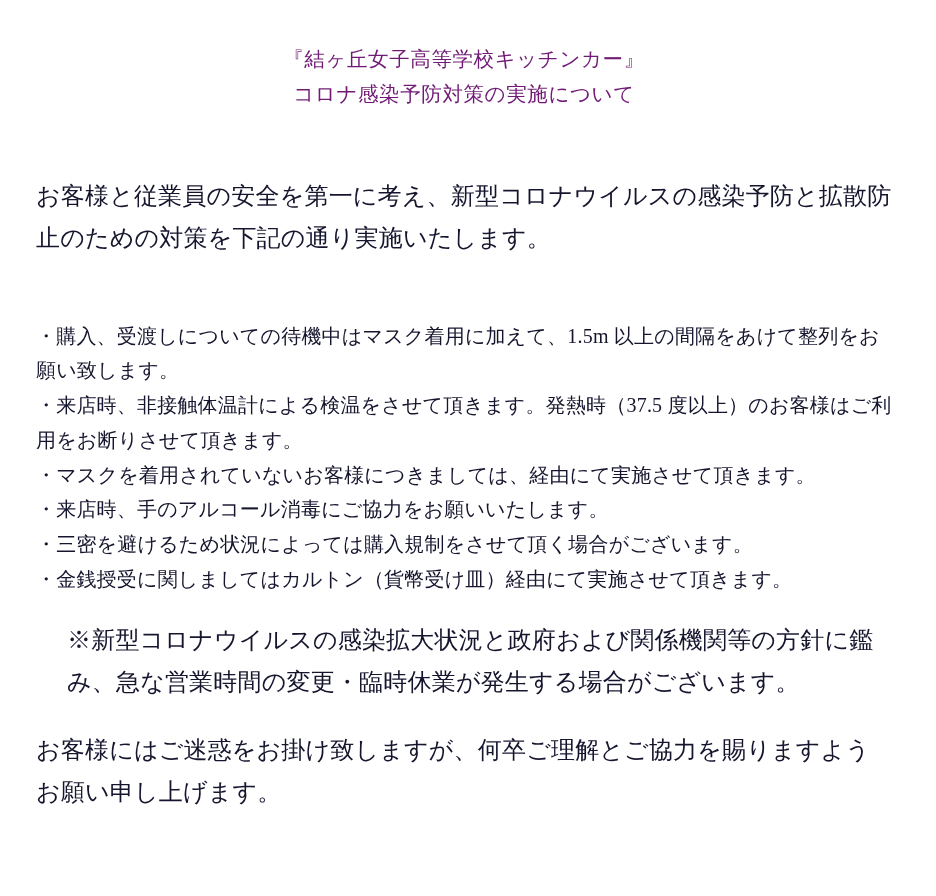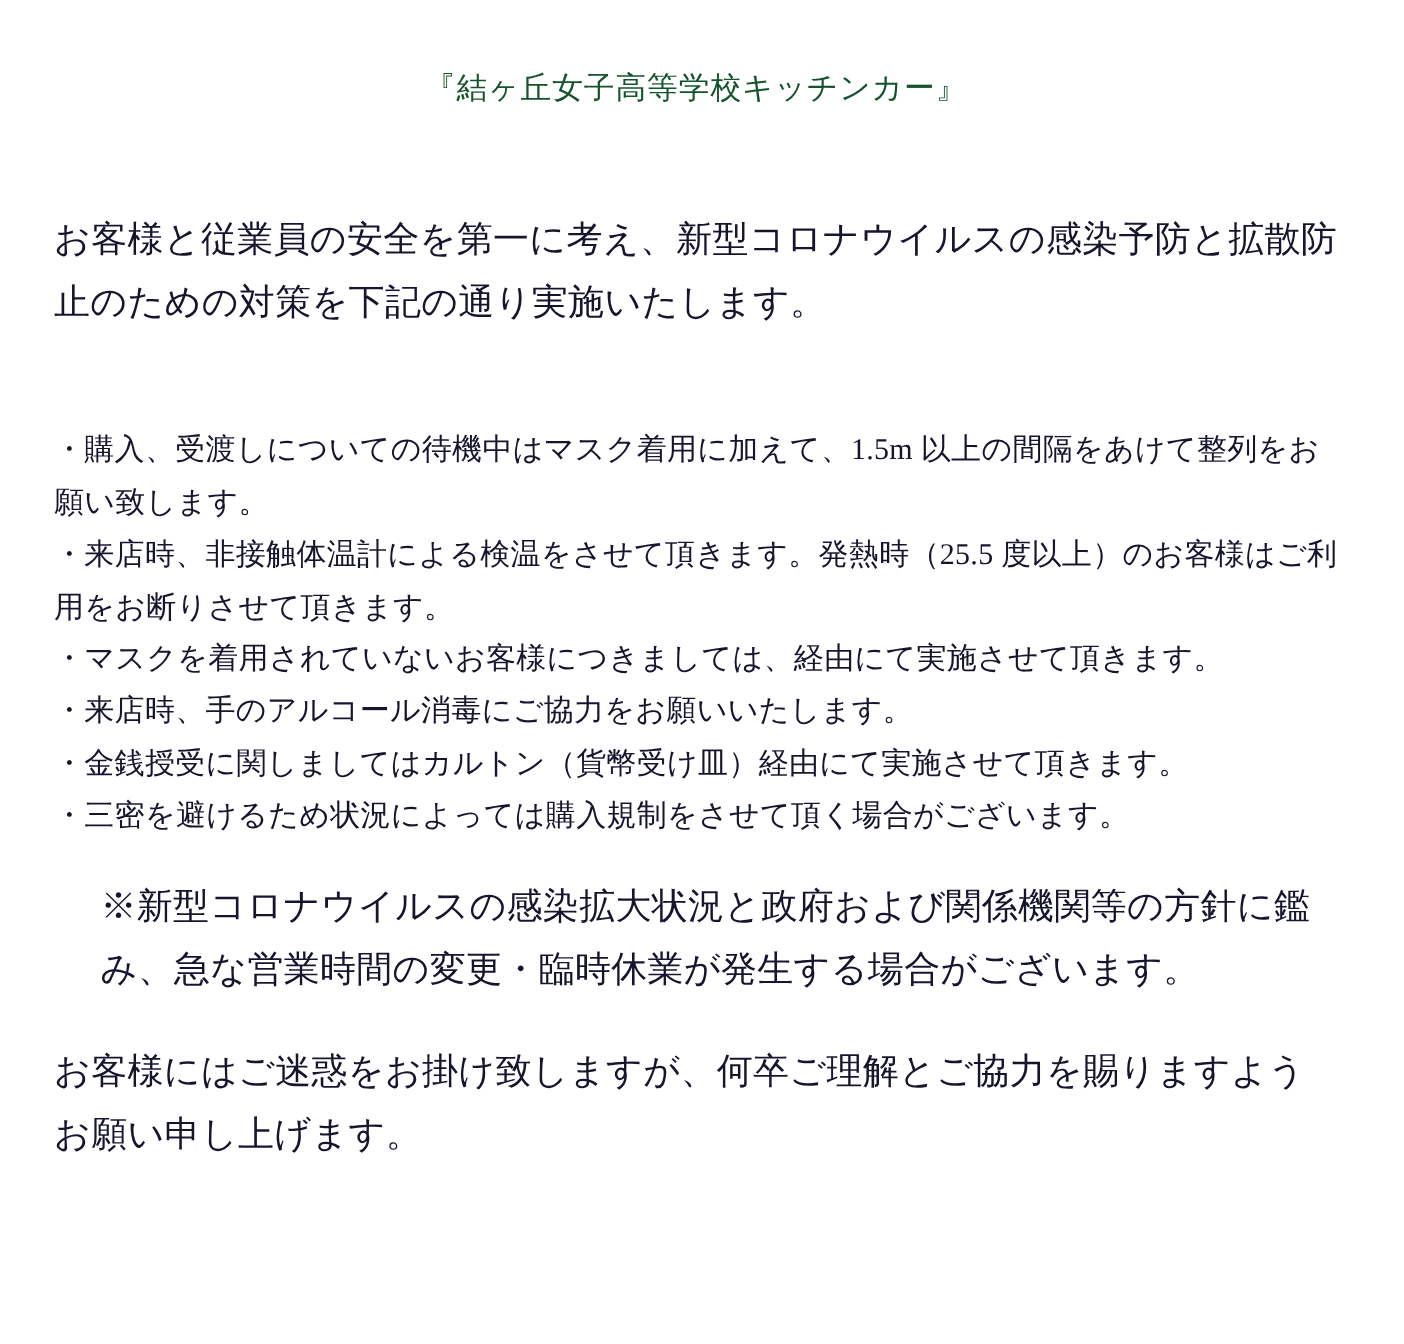--- a/index.html
+++ b/index.html
@@ -23,21 +23,21 @@
   }
   .title-block {
     text-align: center;
     margin-top: 4px;
     margin-bottom: 0;
   }
   .title-line {
     font-size: 20.5px;
     line-height: 1.72;
     letter-spacing: 0.6px;
-    color: #14532d;
+    color: #701a75;
     font-weight: normal;
     margin: 0;
   }
   .spacer-1 { height: 62px; }
   .body-text {
     font-size: 24px;
     line-height: 1.75;
     letter-spacing: 0.2px;
     color: #15152e;
     margin: 0;
@@ -70,35 +70,36 @@
     margin-top: 0;
   }
 </style>
 </head>
 <body>
 
 <div class="page">
 
   <div class="title-block">
     <p class="title-line">『結ヶ丘女子高等学校キッチンカー』</p>
+    <p class="title-line">コロナ感染予防対策の実施について</p>
   </div>
 
   <div class="spacer-1"></div>
 
   <p class="body-text intro">お客様と従業員の安全を第一に考え、新型コロナウイルスの感染予防と拡散防止のための対策を下記の通り実施いたします。</p>
 
   <div class="spacer-2"></div>
 
   <ul class="list">
     <li>・購入、受渡しについての待機中はマスク着用に加えて、1.5m 以上の間隔をあけて整列をお願い致します。</li>
-    <li>・来店時、非接触体温計による検温をさせて頂きます。発熱時（25.5 度以上）のお客様はご利用をお断りさせて頂きます。</li>
+    <li>・来店時、非接触体温計による検温をさせて頂きます。発熱時（37.5 度以上）のお客様はご利用をお断りさせて頂きます。</li>
     <li>・マスクを着用されていないお客様につきましては、経由にて実施させて頂きます。</li>
     <li>・来店時、手のアルコール消毒にご協力をお願いいたします。</li>
+    <li>・三密を避けるため状況によっては購入規制をさせて頂く場合がございます。</li>
     <li>・金銭授受に関しましてはカルトン（貨幣受け皿）経由にて実施させて頂きます。</li>
-    <li>・三密を避けるため状況によっては購入規制をさせて頂く場合がございます。</li>
   </ul>
 
   <div class="spacer-3"></div>
 
   <p class="body-text note">※新型コロナウイルスの感染拡大状況と政府および関係機関等の方針に鑑み、急な営業時間の変更・臨時休業が発生する場合がございます。</p>
 
   <div class="spacer-4"></div>
 
   <p class="body-text closing">お客様にはご迷惑をお掛け致しますが、何卒ご理解とご協力を賜りますようお願い申し上げます。</p>
 

